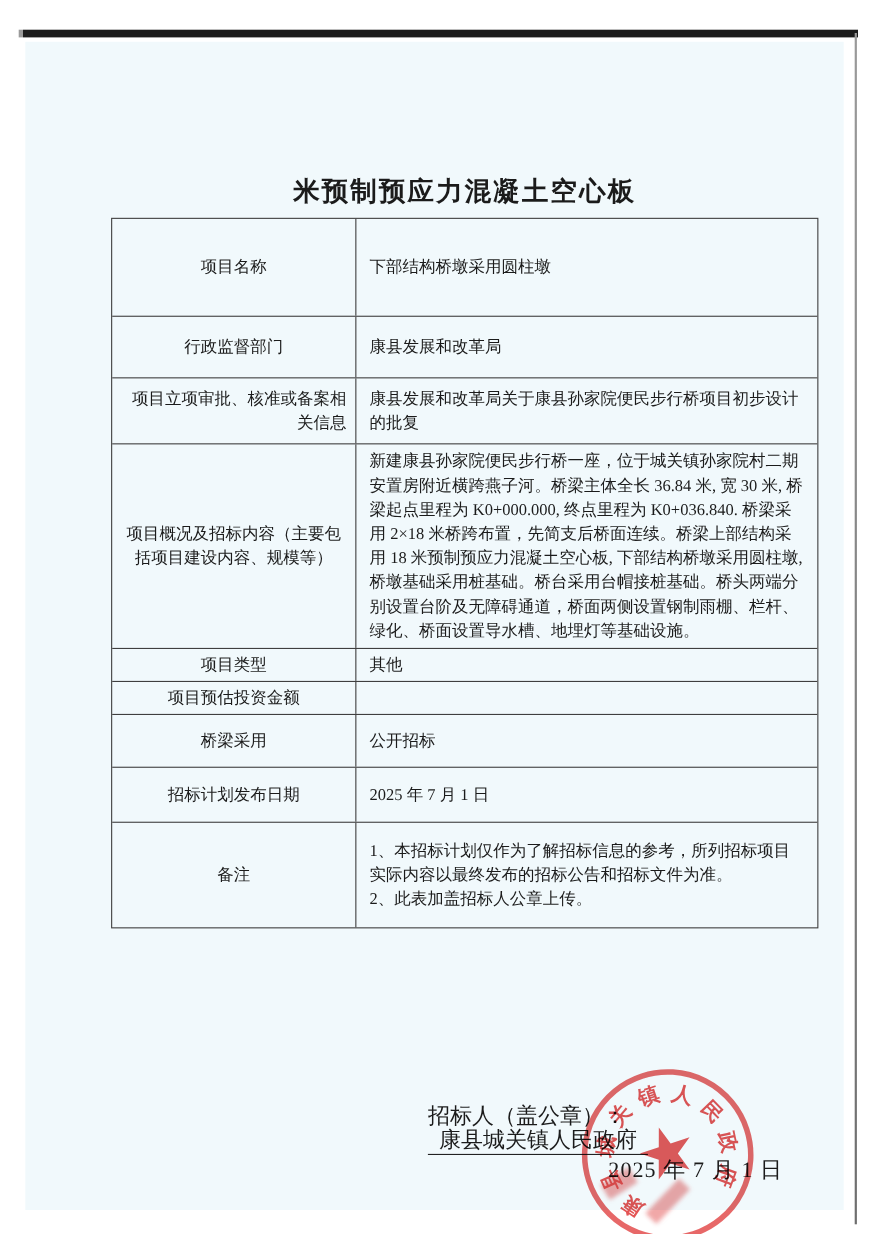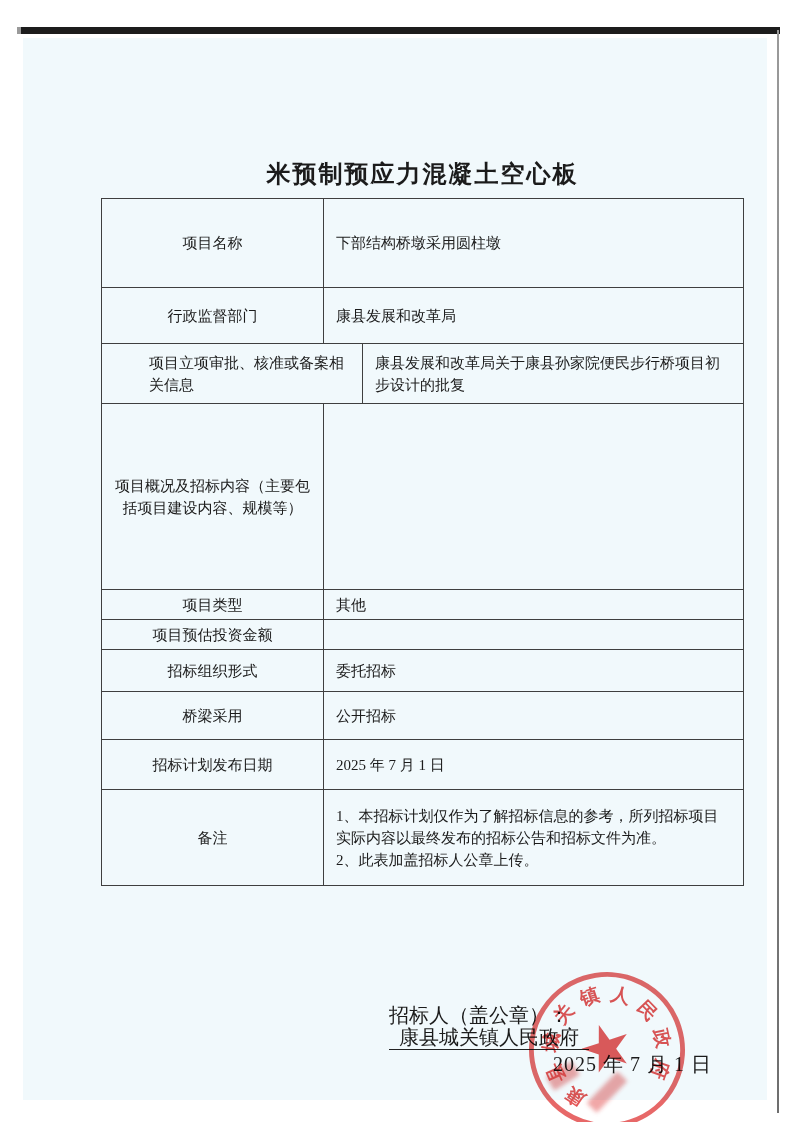--- a/index.html
+++ b/index.html
@@ -30,21 +30,21 @@
     font-size:15px;
   }
   .trow{display:flex;box-sizing:border-box;}
   .trow + .trow{border-top:1px solid #3f3f3f;}
   .tlabel{
     width:222px;flex:0 0 222px;box-sizing:border-box;
     border-right:1px solid #3f3f3f;
     display:flex;align-items:center;justify-content:center;
     text-align:center;padding:4px 8px;line-height:22px;
   }
-  .tlabel.left{justify-content:flex-start;text-align:left;margin-left:39px;}
+  .tlabel.left{justify-content:flex-start;text-align:right;}
   .tvalue{
     flex:1;box-sizing:border-box;display:flex;align-items:center;
     padding:4px 12px;line-height:22px;text-align:left;
     white-space:pre-line;
   }
   .h0{height:56px}.h1{height:88px}.h2{height:56px}.h3{height:60px}
   .h4{height:186px}.h5{height:30px}.h6{height:30px}.h7{height:42px}
   .h8{height:48px}.h9{height:54px}.h10{height:50px}.h11{height:96px}
   .footer{
     position:absolute;left:366px;top:966px;font-size:20px;line-height:22px;
@@ -109,35 +109,32 @@
       <div class="tvalue">康县发展和改革局</div>
     </div>
 
     <div class="trow h3">
       <div class="tlabel left">项目立项审批、核准或备案相关信息</div>
       <div class="tvalue">康县发展和改革局关于康县孙家院便民步行桥项目初步设计的批复</div>
     </div>
 
     <div class="trow h4">
       <div class="tlabel">项目概况及招标内容（主要包括项目建设内容、规模等）</div>
+      <div class="tvalue">新建康县孙家院便民步行桥一座，位于城关镇孙家院村二期安置房附近横跨燕子河。桥梁主体全长 36.84 米, 宽 30 米, 桥梁起点里程为 K0+000.000, 终点里程为 K0+036.840. 桥梁采用 2×18 米桥跨布置，先简支后桥面连续。桥梁上部结构采用 18 米预制预应力混凝土空心板, 下部结构桥墩采用圆柱墩, 桥墩基础采用桩基础。桥台采用台帽接桩基础。桥头两端分别设置台阶及无障碍通道，桥面两侧设置钢制雨棚、栏杆、绿化、桥面设置导水槽、地埋灯等基础设施。</div>
     </div>
 
     <div class="trow h5">
       <div class="tlabel">项目类型</div>
       <div class="tvalue">其他</div>
     </div>
 
     <div class="trow h6">
       <div class="tlabel">项目预估投资金额</div>
     </div>
 
-    <div class="trow h7">
-      <div class="tlabel">招标组织形式</div>
-      <div class="tvalue">委托招标</div>
-    </div>
 
     <div class="trow h8">
       <div class="tlabel">桥梁采用</div>
       <div class="tvalue">公开招标</div>
     </div>
 
 
     <div class="trow h10">
       <div class="tlabel">招标计划发布日期</div>
       <div class="tvalue">2025 年 7 月 1 日</div>

